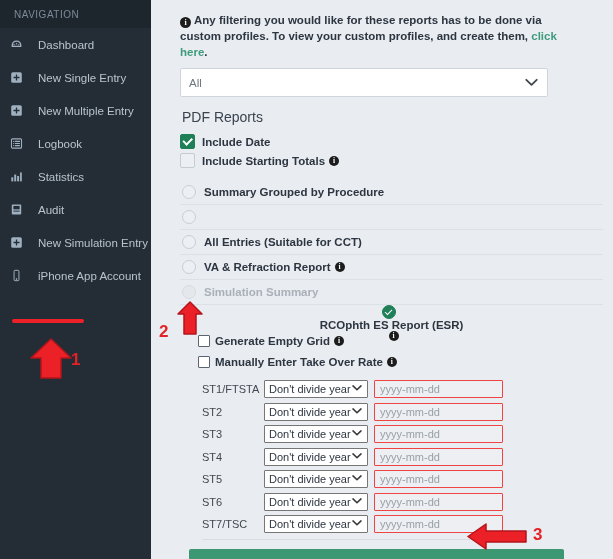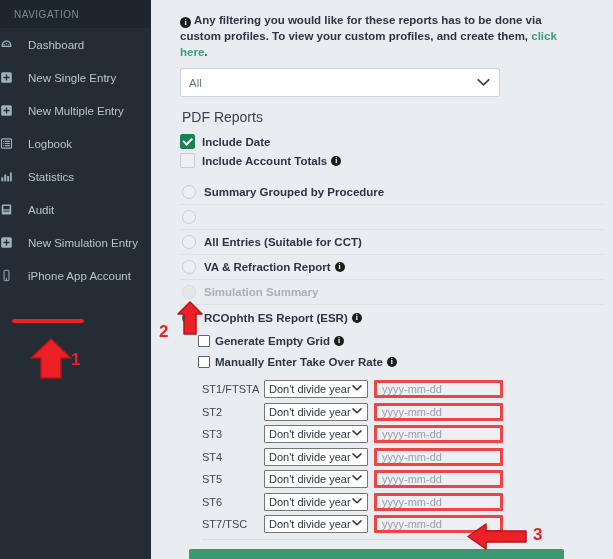--- a/index.html
+++ b/index.html
@@ -29,20 +29,21 @@
     font-size: 10px;
     letter-spacing: 0.5px;
     display: flex;
     align-items: center;
     padding-left: 14px;
   }
   .nav-item {
     height: 33px;
     display: flex;
     align-items: center;
+    padding-left: 10px;
     color: #b9c3cd;
     font-size: 11.5px;
     cursor: pointer;
     position: relative;
   }
   .nav-item.active {
     background: #1d2429;
     color: #ffffff;
     font-weight: bold;
   }
@@ -86,21 +87,21 @@
     vertical-align: -1px;
     margin-right: 3px;
     font-family: "Liberation Serif", serif;
   }
   .iicon.sm {
     width: 10px; height: 10px; line-height: 10px; font-size: 7.5px;
     margin-right: 0; margin-left: 4px; vertical-align: -1px;
   }
 
   .profile-select {
-    width: 320px; height: 29px;
+    width: 368px; height: 29px;
     background: #ffffff;
     border: 1px solid #cfd5dc;
     border-radius: 2px;
     display: flex; align-items: center;
     padding: 0 8px;
     color: #6d7680;
     font-size: 11.5px;
     position: relative;
     cursor: pointer;
   }
@@ -145,21 +146,21 @@
   .chk-label { font-size: 11.5px; font-weight: bold; color: #2d3640; }
 
   
   .radio-list { margin-top: 12px; }
   .radio-row {
     display: flex; align-items: center;
     height: 25px;
     border-bottom: 1px solid #dde1e6;
     cursor: pointer;
   }
-  .radio-row:last-child { border-bottom: none; }
+  .radio-row:last-child { border-bottom: none; flex-direction: column; }
   .rad {
     width: 14px; height: 14px;
     border-radius: 50%;
     border: 1px solid #c9ced5;
     background: #eceff3;
     margin: 0 8px 0 2px;
     flex: 0 0 14px;
     display: flex; align-items: center; justify-content: center;
   }
   .rad.on {
@@ -221,21 +222,21 @@
   }
   .st-select .scaret {
     position: absolute; right: 5px; top: 50%;
     transform: translateY(-50%);
     color: #3a3a3a; font-size: 8px;
   }
   .st-input {
     margin-left: 6px;
     width: 129px; height: 18px;
     background: #edeff2;
-    border: 3px solid #ef4444;
+    border: 1px solid #ef4444;
     border-radius: 1px;
     font-size: 11px;
     color: #9aa1a9;
     display: flex; align-items: center;
     padding-left: 5px;
     flex: 0 0 129px;
   }
   .st-divider {
     margin-left: 22px;
     width: 300px;
@@ -386,21 +387,21 @@
 
     <div class="section-title">PDF Reports</div>
 
     <div>
       <div class="chk-row">
         <span class="chk on"></span>
         <span class="chk-label">Include Date</span>
       </div>
       <div class="chk-row">
         <span class="chk"></span>
-        <span class="chk-label">Include Account Totals</span>
+        <span class="chk-label">Include Starting Totals</span>
         <span class="iicon sm">i</span>
       </div>
     </div>
 
     <div class="radio-list">
       <div class="radio-row">
         <span class="rad"></span>
         <span class="radio-label">Summary Grouped by Procedure</span>
       </div>
       <div class="radio-row">

